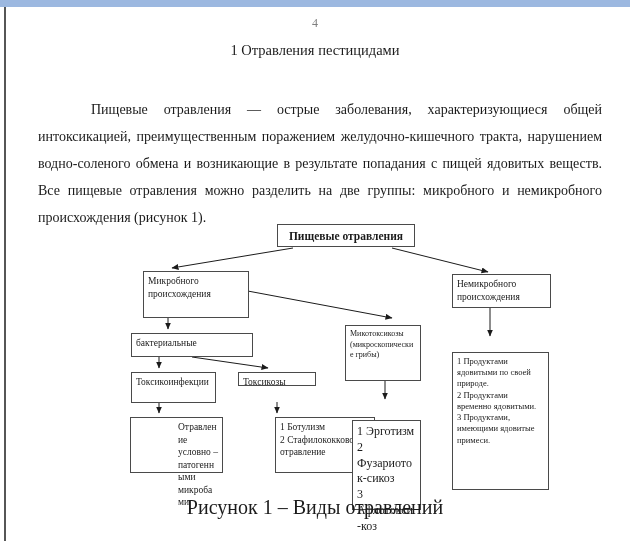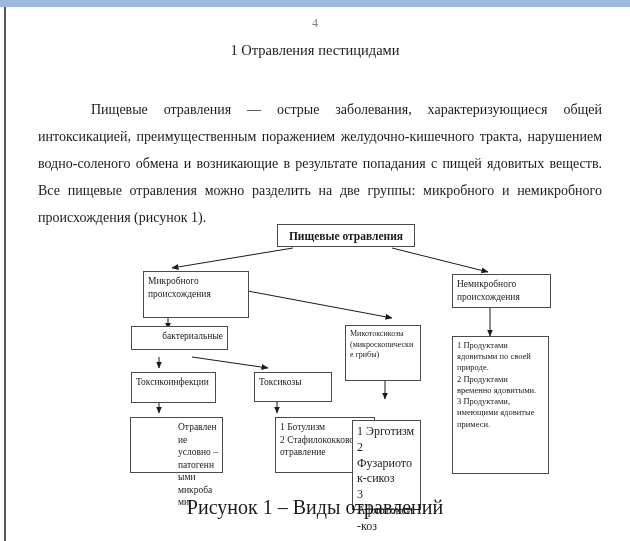--- a/index.html
+++ b/index.html
@@ -31,28 +31,28 @@
     position:absolute;box-sizing:border-box;background:#ffffff;border:1px solid #4a4a4a;
     padding:3px 4px;font-size:9.5px;line-height:1.32;overflow-wrap:anywhere;
     font-family:"Liberation Serif", serif;
   }
   .dbox.root{
     left:277px;top:224px;width:138px;height:23px;
     font-size:11.5px;font-weight:bold;text-align:center;padding-top:4px;
   }
   .dbox.microbial{left:143px;top:271px;width:106px;height:47px;}
   .dbox.nonmicrobial{left:452px;top:274px;width:99px;height:34px;}
-  .dbox.bacterial{left:131px;top:326px;width:97px;height:24px;text-align:right;}
+  .dbox.bacterial{left:131px;top:333px;width:122px;height:24px;}
   .dbox.mycotoxicosis{left:345px;top:325px;width:76px;height:56px;font-size:8px;}
   .dbox.toxicoinfections{left:131px;top:372px;width:85px;height:31px;}
-  .dbox.toxicosis{left:254px;top:372px;width:78px;height:30px;font-family:Liberation Serif, serif;}
+  .dbox.toxicosis{left:238px;top:372px;width:78px;height:14px;font-family:Liberation Serif, serif;}
   .dbox.opportunistic{left:130px;top:417px;width:93px;height:56px;padding-left:47px;}
   .dbox.botulism{left:238px;top:417px;width:100px;height:56px;margin-left:37px;}
   .dbox.ergotism{left:352px;top:403px;width:69px;height:90px;font-size:12px;margin-top:17px;}
-  .dbox.products{left:452px;top:336px;width:97px;height:138px;font-size:8.5px;}
+  .dbox.products{left:452px;top:352px;width:97px;height:138px;font-size:8.5px;}
   .pre{white-space:pre-line;}
   .caption{
     position:absolute;left:0;top:496px;width:630px;text-align:center;font-size:20px;
   }
 </style>
 </head>
 <body>
 
 <div class="topbar"></div>
 <div class="left-edge"></div>

